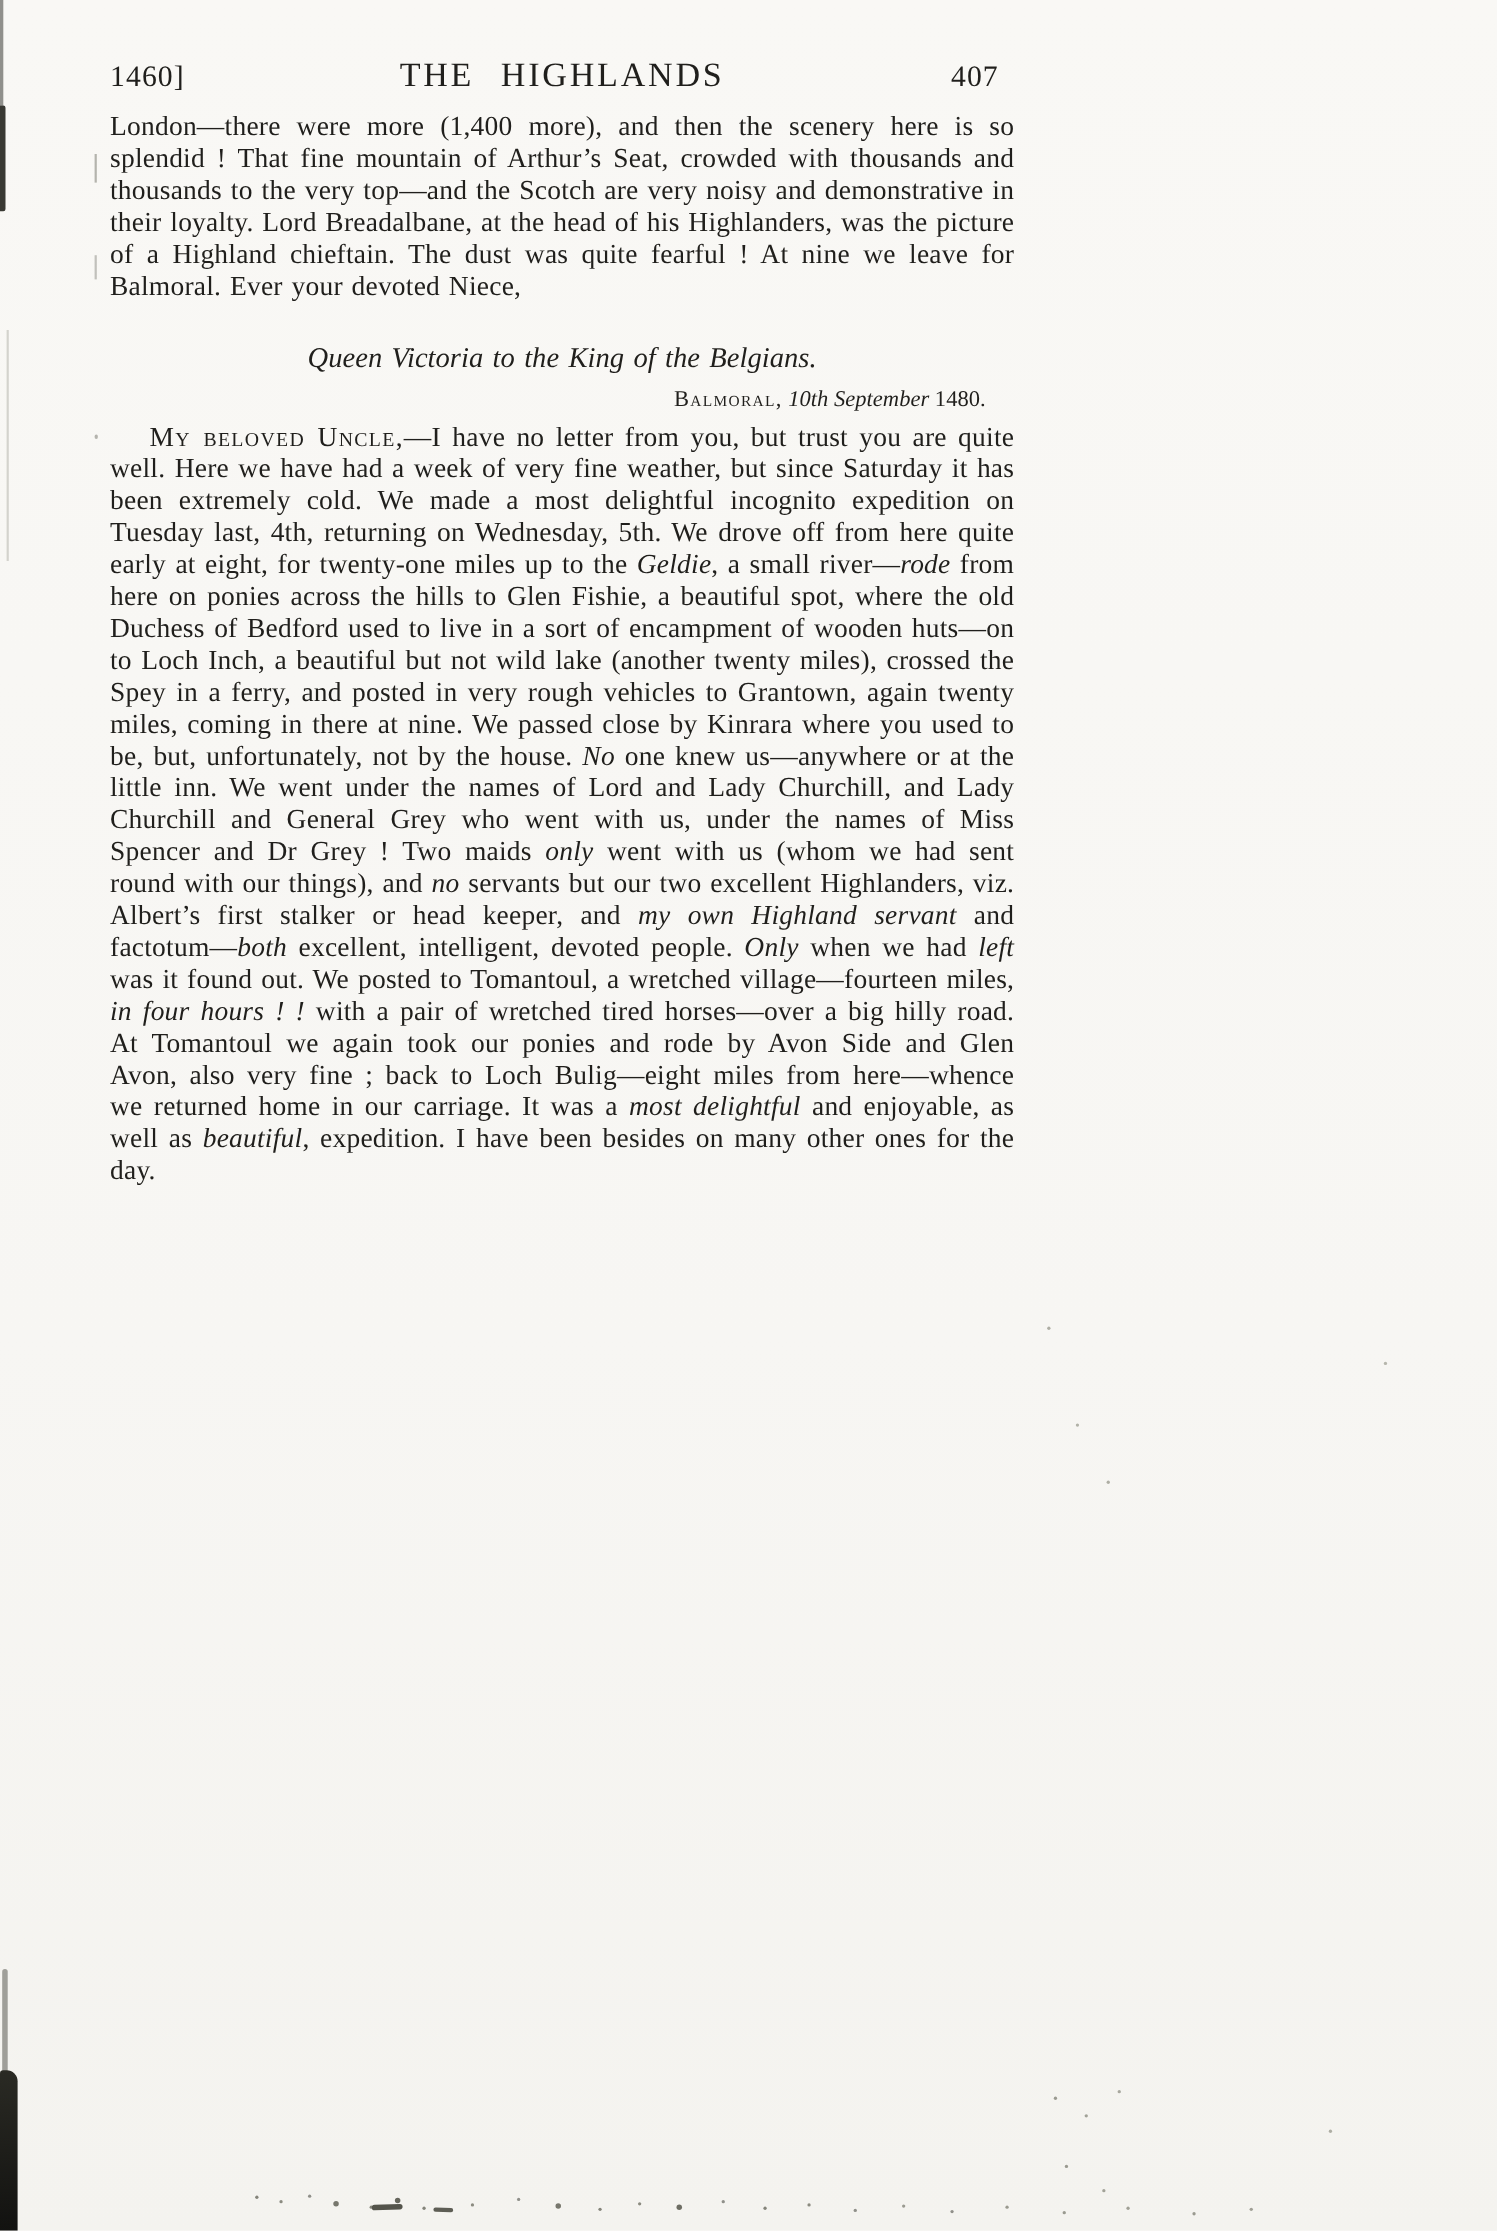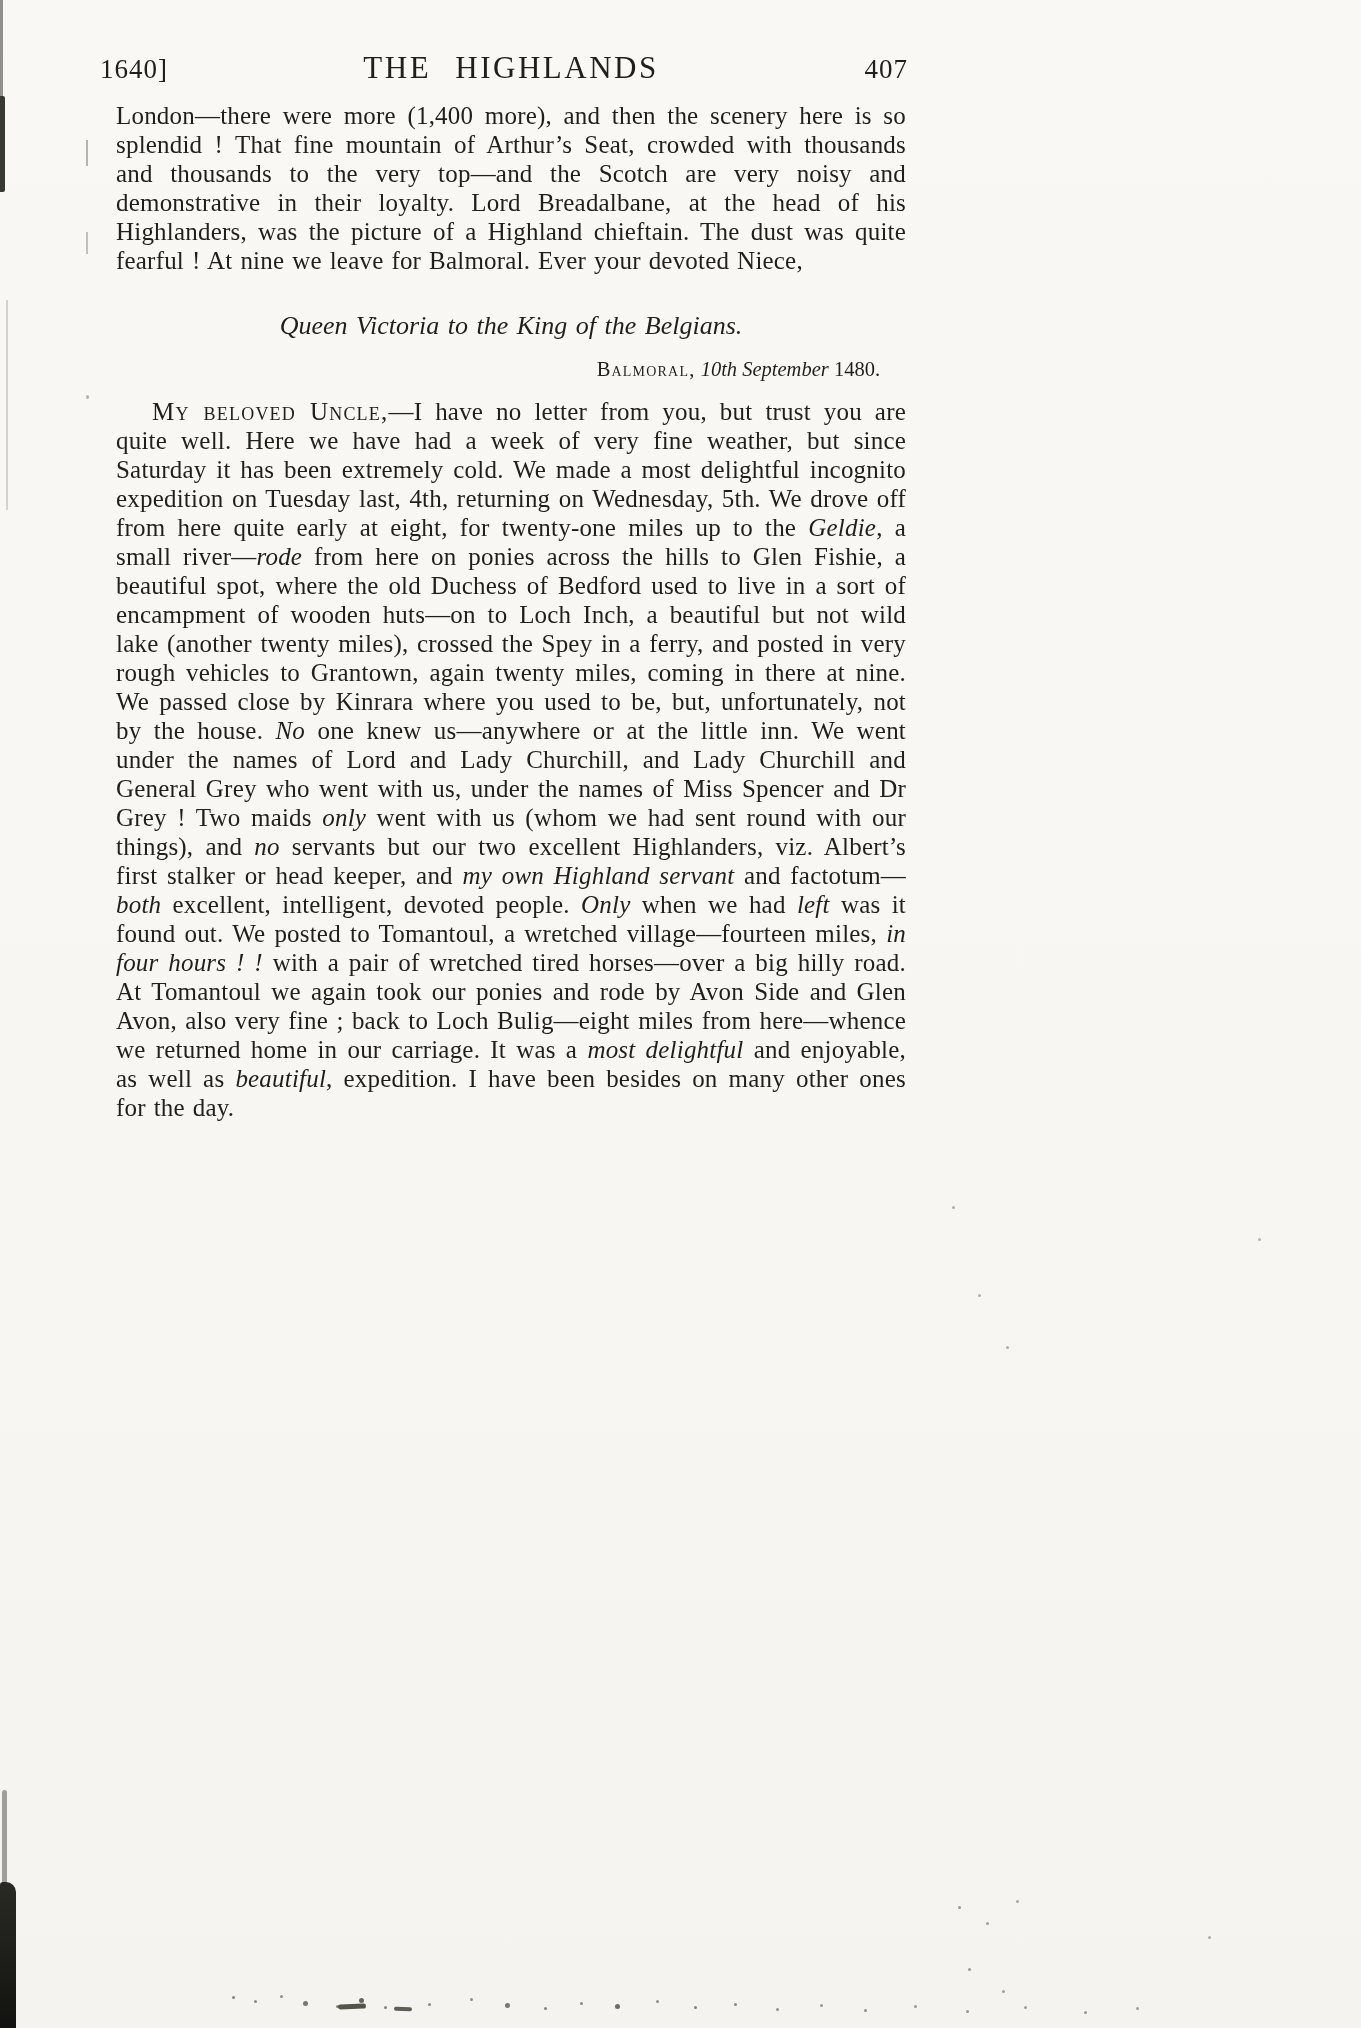--- a/index.html
+++ b/index.html
@@ -29,21 +29,21 @@
     font-size: 27px;
   }
   .hdr-year { text-align: left; letter-spacing: 1px; }
   .hdr-title {
     text-align: center;
     font-size: 31px;
     letter-spacing: 2.5px;
     word-spacing: 14px;
   }
   .hdr-num { text-align: right; padding-right: 14px; letter-spacing: 1px; margin-top: 24px; }
-  p { margin: 16px; }
+  p { margin: 0; }
   .body-text {
     font-size: 25px;
     line-height: 29px;
     text-align: justify;
     word-spacing: 1.5px;
     letter-spacing: 0.2px;
   }
   .first-para { margin-top: 15px; }
   .indent { text-indent: 36px; }
   .justify-last { text-align-last: justify; }
@@ -119,21 +119,21 @@
       44px 84px 0 0 #a2a298, -6px -700px 0 0 #aeaea4, 20px -612px 0 0 #b2b2a8,
       48px -560px 0 0 #aeaea4, 300px -668px 0 0 #b6b6ac, 250px 30px 0 0 #aeaea4;
   }
 </style>
 </head>
 <body>
 
 <div class="content">
 
   <div class="page-header">
-    <span class="hdr-year">1640]</span>
+    <span class="hdr-year">1460]</span>
     <span class="hdr-title">THE HIGHLANDS</span>
     <span class="hdr-num">407</span>
   </div>
 
   <p class="body-text first-para"><span class="seg-normal">London—there were more (1,400 more), and then the scenery here is so splendid ! That fine mountain of Arthur’s Seat, crowded with thousands and thousands to the very top—and the Scotch are very noisy and demonstrative in their loyalty. Lord Breadalbane, at the head of his Highlanders, was the picture of a Highland chieftain. The dust was quite fearful ! At nine we leave for Balmoral. Ever your devoted Niece,</span></p>
 
 
   <p class="letter-heading">Queen Victoria to the King of the Belgians.</p>
 
   <p class="dateline"><span class="seg-smallcaps">Balmoral,</span><span class="seg-normal"> </span><span class="seg-italic">10th September</span><span class="seg-normal"> 1480.</span></p>

